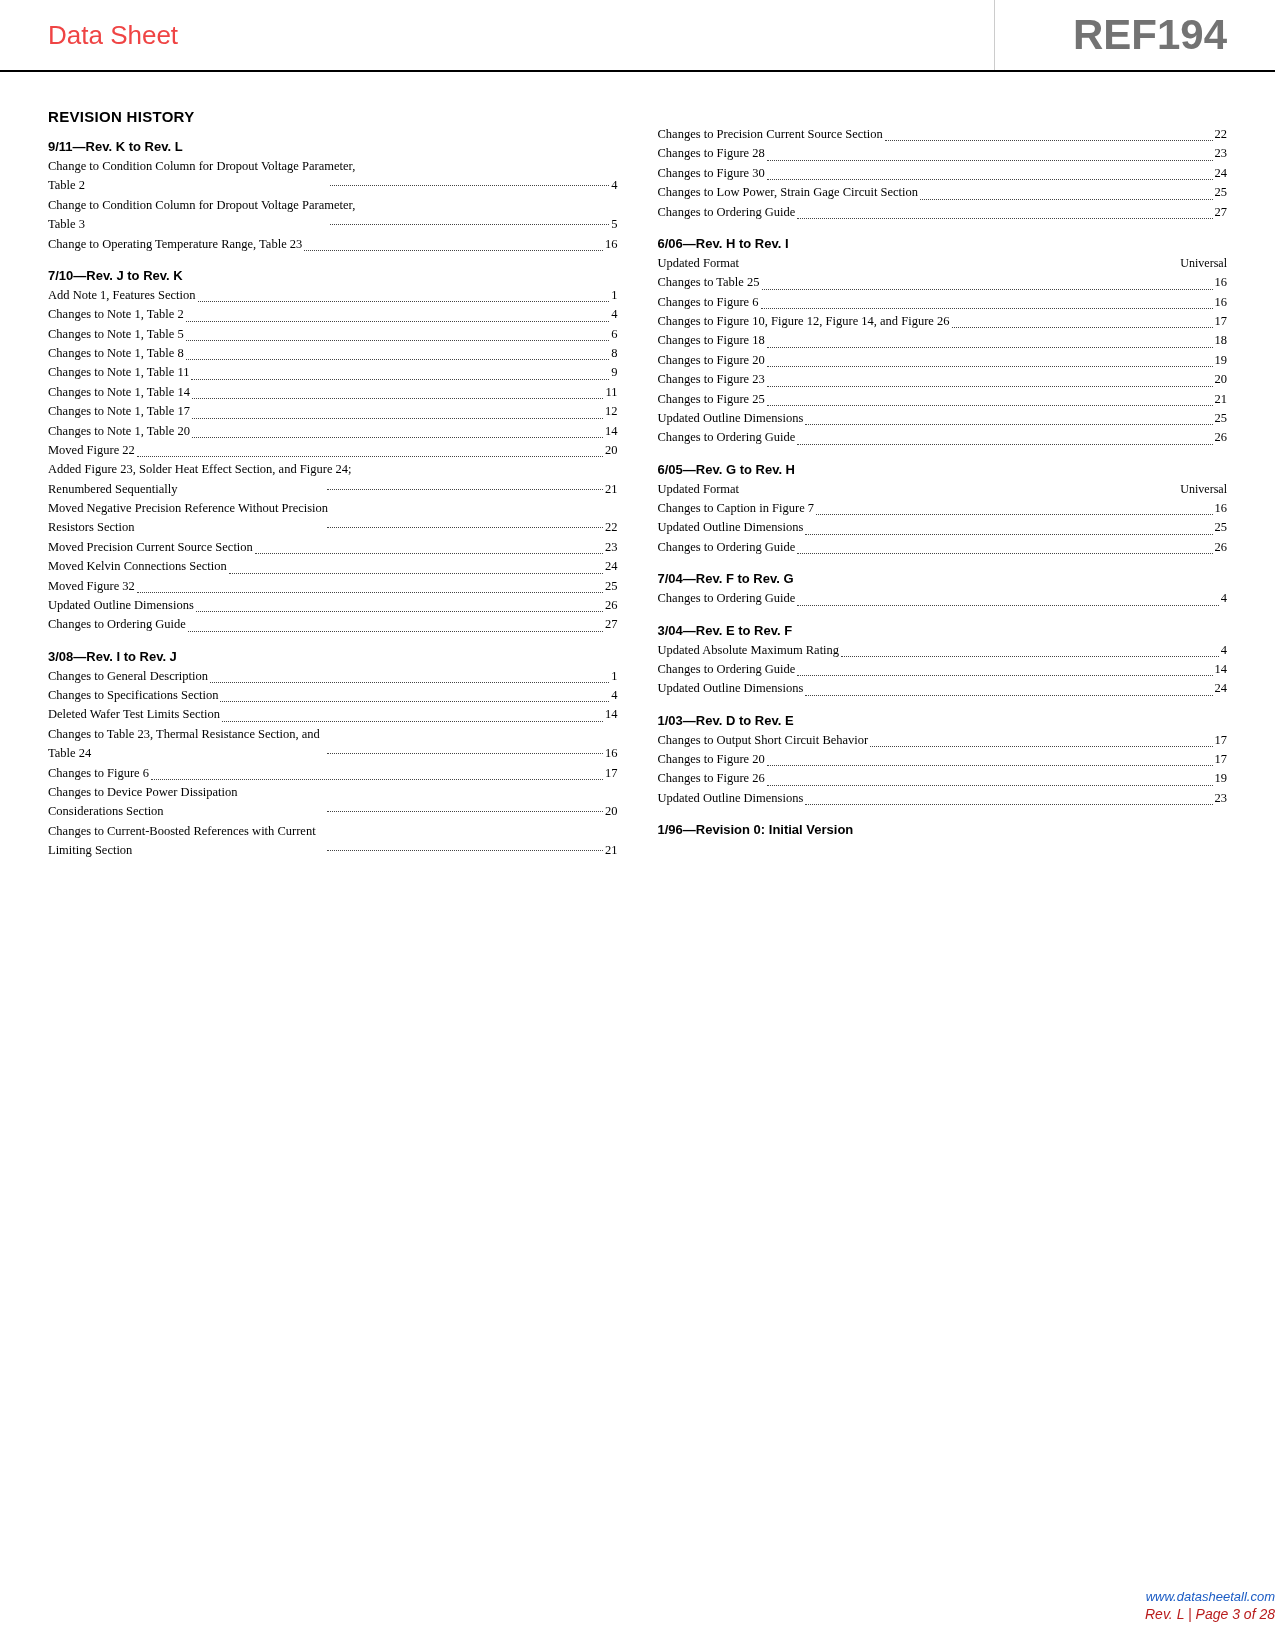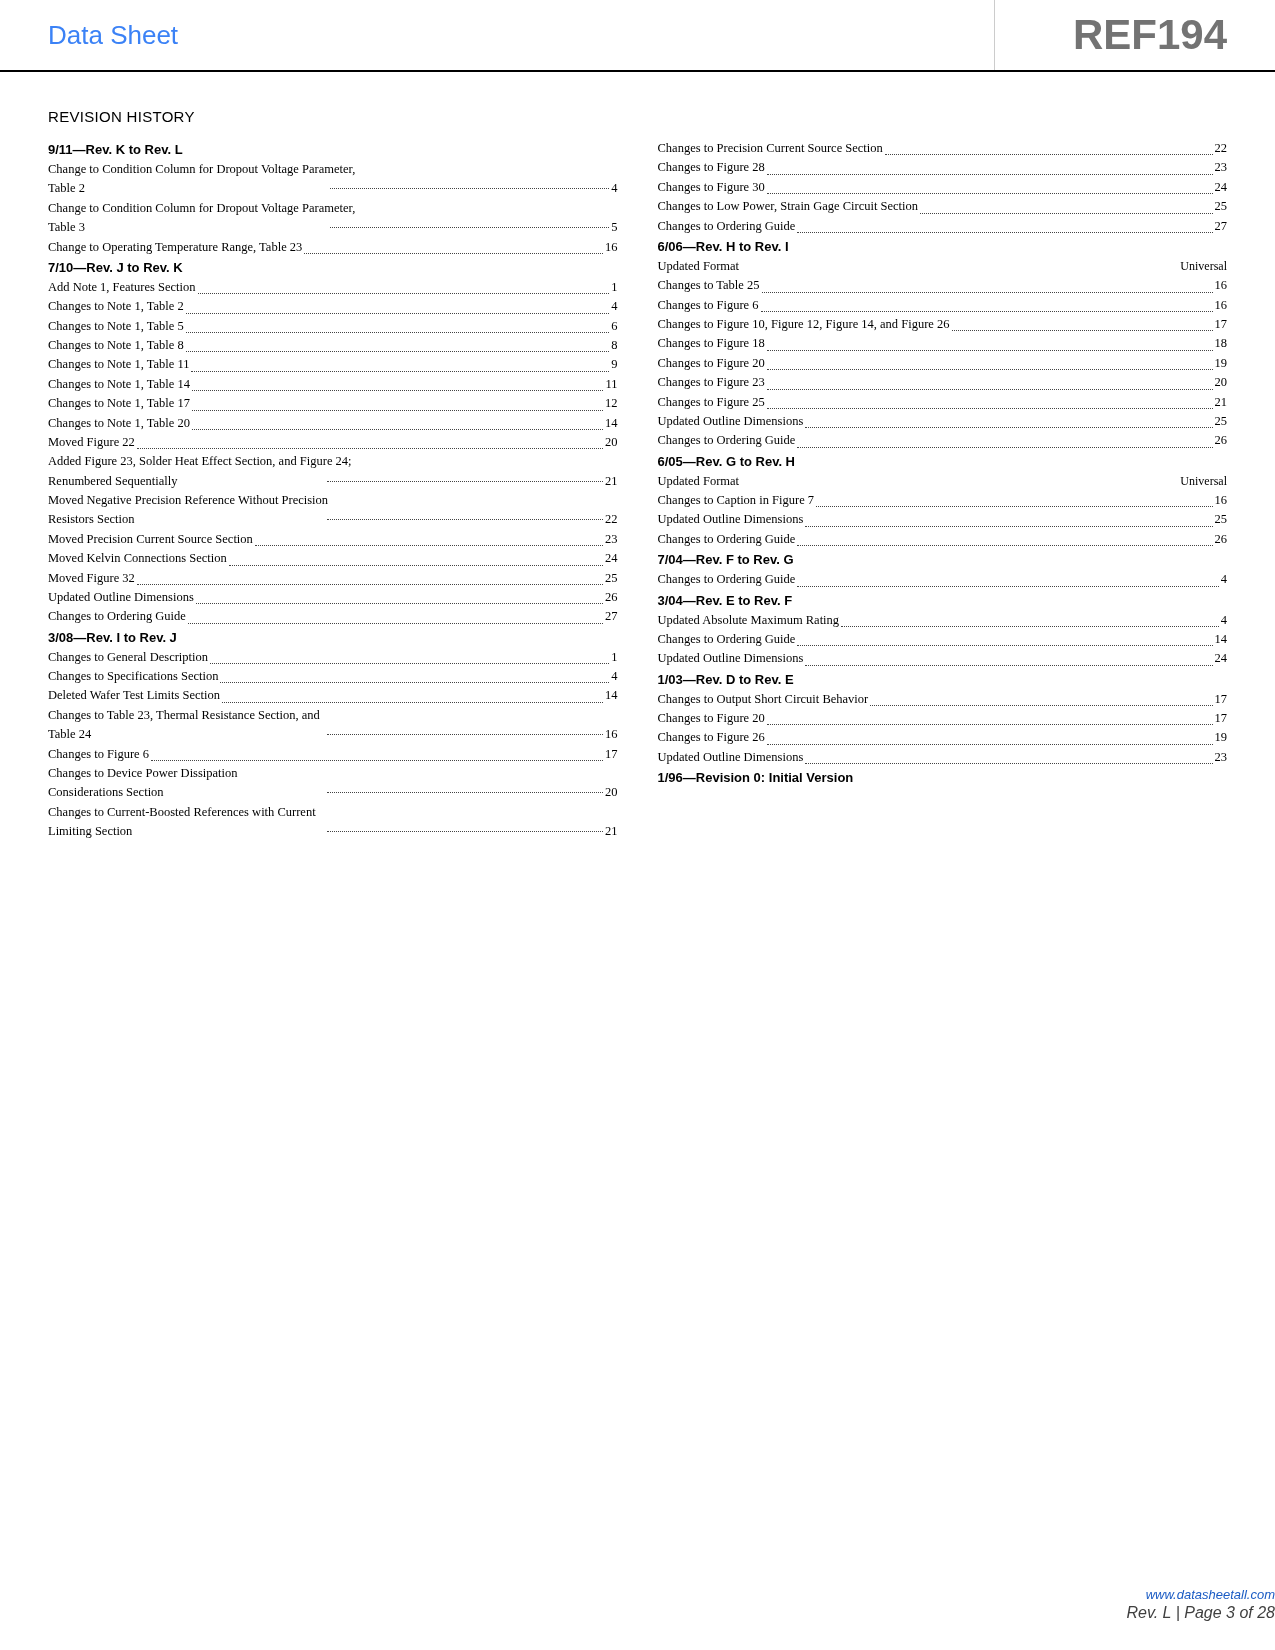--- a/index.html
+++ b/index.html
@@ -28,21 +28,21 @@
     }
     .header-left {
       flex: 1;
       display: flex;
       align-items: center;
       padding-left: 48px;
       border-right: 1px solid #ccc;
     }
     .header-left span {
       font-size: 26px;
-      color: #3b82f6;
+      color: #ef4444;
       font-family: Arial, sans-serif;
       font-weight: 300;
     }
     .header-right {
       width: 280px;
       display: flex;
       align-items: center;
       justify-content: flex-end;
       padding-right: 48px;
       background: #fff;
@@ -54,23 +54,22 @@
       color: #737373;
     }
 
     
     .content {
       padding: 36px 48px 60px 48px;
     }
 
     .revision-title {
       font-size: 15px;
-      font-weight: normal;
+      font-weight: bold;
       font-family: Arial, sans-serif;
-      margin-bottom: 14px;
       letter-spacing: 0.02em;
     }
 
     .two-col {
       display: flex;
       gap: 40px;
     }
     .col {
       flex: 1;
     }
@@ -86,22 +85,22 @@
       color: #000;
       font-family: Arial, sans-serif;
       font-style: italic;
     }
     .footer a {
       color: #1a5bc4;
       text-decoration: none;
       font-size: 13px;
     }
     .footer-sub {
-      color: #404040;
-      font-size: 16px;
+      color: #b91c1c;
+      font-size: 14px;
       margin-top: 2px;
     }
     .entry-line {
       width: 100%;
       display: flex;
       align-items: flex-end;
     }
     .entry-line .label {
       white-space: nowrap;
       font-size: 12.5px;
@@ -149,21 +148,21 @@
       align-items: baseline;
       justify-content: space-between;
     }
     .universal .label {}
     .universal .pgword { font-size: 12px; }
 
     .bold-section {
       font-weight: bold;
       font-family: Arial, sans-serif;
       font-size: 13px;
-      margin-top: 3px;
+      margin-top: 14px;
       margin-bottom: 3px;
     }
   </style>
 </head>
 <body>
 
 <div class="page">
 
   <div class="header">
     <div class="header-left">

